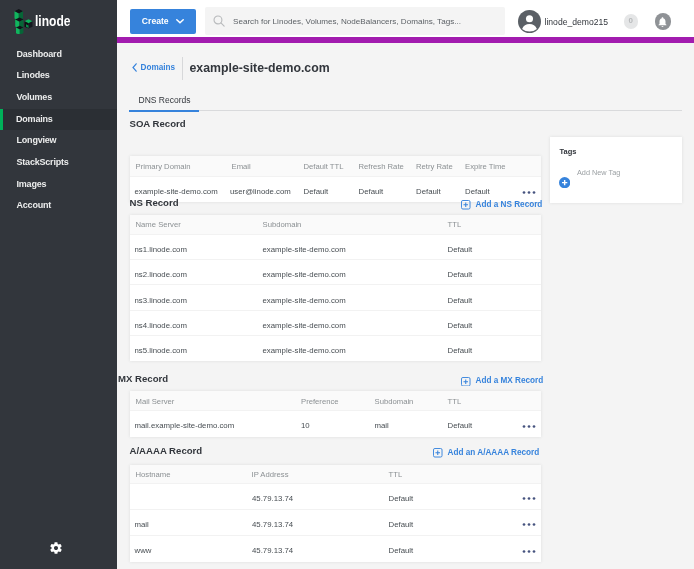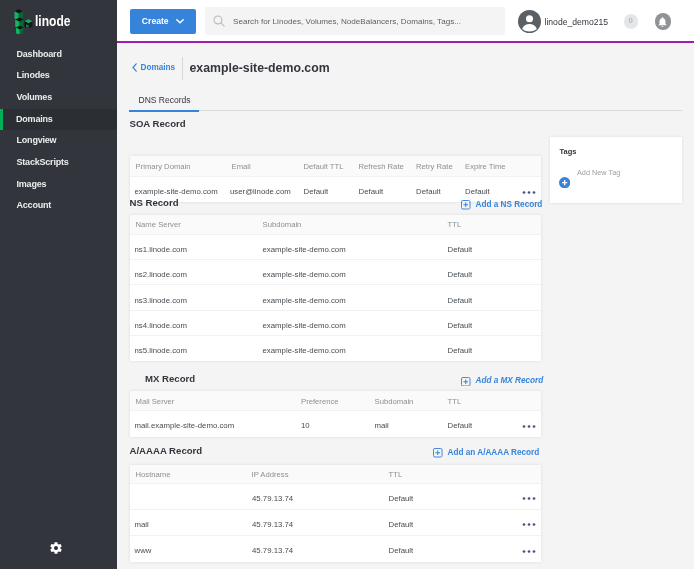--- a/index.html
+++ b/index.html
@@ -7,21 +7,21 @@
 body { font-family:"Liberation Sans", sans-serif; background:#f4f4f4; position:relative; }
 .abs { position:absolute; }
 
 
 #sidebar { left:0; top:0; width:117px; height:569px; background:#32363c; }
 .nav { left:0; top:43.6px; width:117px; }
 .nav a { display:block; height:21.7px; line-height:21.7px; padding-left:16.5px; color:#eceded; font-size:9px; font-weight:bold; letter-spacing:-0.2px; text-decoration:none; }
 .nav a.active { background:rgba(0,0,0,.13); border-left:3.5px solid #00b159; padding-left:13px; }
 
 
-#header { left:117px; top:0; width:577px; height:43px; background:#fff; border-bottom:2px solid #a21caf; }
+#header { left:117px; top:0; width:577px; height:43px; background:#fff; border-bottom:6px solid #a21caf; }
 #createbtn { left:12.5px; top:8.5px; width:66.5px; height:25.5px; background:#3683dc; border-radius:2px; color:#fff; font-size:8.6px; font-weight:bold; display:flex; align-items:center; justify-content:center; gap:7px; }
 #search { left:88px; top:7px; width:300px; height:28px; background:#f4f4f4; border-radius:2px; display:flex; align-items:center; }
 #search svg { margin:0 8px 0 8px; flex:none; }
 #search span { color:#5d6267; font-size:8.1px; white-space:nowrap; }
 #avatar { left:400.5px; top:10px; }
 #uname { left:427.5px; top:16.5px; font-size:8.6px; color:#32363c; }
 #badge0 { left:506.5px; top:14.3px; width:14.4px; height:14.4px; border-radius:50%; background:#e5e6e7; color:#b7b9bb; font-size:8px; text-align:center; line-height:14.4px; font-weight:bold; }
 #bell { left:537.5px; top:13.2px; width:16.7px; height:16.7px; border-radius:50%; background:#8f9296; display:flex; align-items:center; justify-content:center; }
 
 
@@ -190,27 +190,27 @@
     <span class="cell" style="left:133px;top:10.3px;">example-site-demo.com</span>
     <span class="cell" style="left:318px;top:10.3px;">Default</span>
   </div>
   <div class="trow abs" style="left:0;top:120.6px;width:411.5px;height:25.4px;">
     <span class="cell" style="left:5px;top:10.3px;">ns5.linode.com</span>
     <span class="cell" style="left:133px;top:10.3px;">example-site-demo.com</span>
     <span class="cell" style="left:318px;top:10.3px;">Default</span>
   </div>
 </div>
 
-<div class="abs h2" style="left:145px; top:373px;">MX Record</div>
+<div class="abs h2" style="left:118px; top:373px;">MX Record</div>
 <div class="abs addlink" style="left:461px; top:376.5px;">
   <svg width="9.5" height="9.5" viewBox="0 0 10 10">
       <rect x="0.5" y="0.5" width="9" height="9" rx="1.5" stroke="#3683dc" fill="none"></rect>
       <path d="M5 2.6v4.8M2.6 5h4.8" stroke="#3683dc" stroke-width="1.1"></path>
     </svg>
-  <span style="margin-top:-1px;font-style:italic;">Add a MX Record</span>
+  <span style="margin-top:-1px;">Add a MX Record</span>
 </div>
 <div class="abs tbl" style="top:391px; height:45.5px;">
   <div class="thead abs" style="left:0;top:0;width:411.5px;height:19px;">
     <span class="cell" style="left:6px;top:5.5px;">Mail Server</span>
     <span class="cell" style="left:171.5px;top:5.5px;">Preference</span>
     <span class="cell" style="left:245px;top:5.5px;">Subdomain</span>
     <span class="cell" style="left:318px;top:5.5px;">TTL</span>
   </div>
   <div class="trow abs" style="left:0;top:19px;width:411.5px;height:26.5px;">
     <span class="cell" style="left:5px;top:10.3px;">mail.example-site-demo.com</span>

